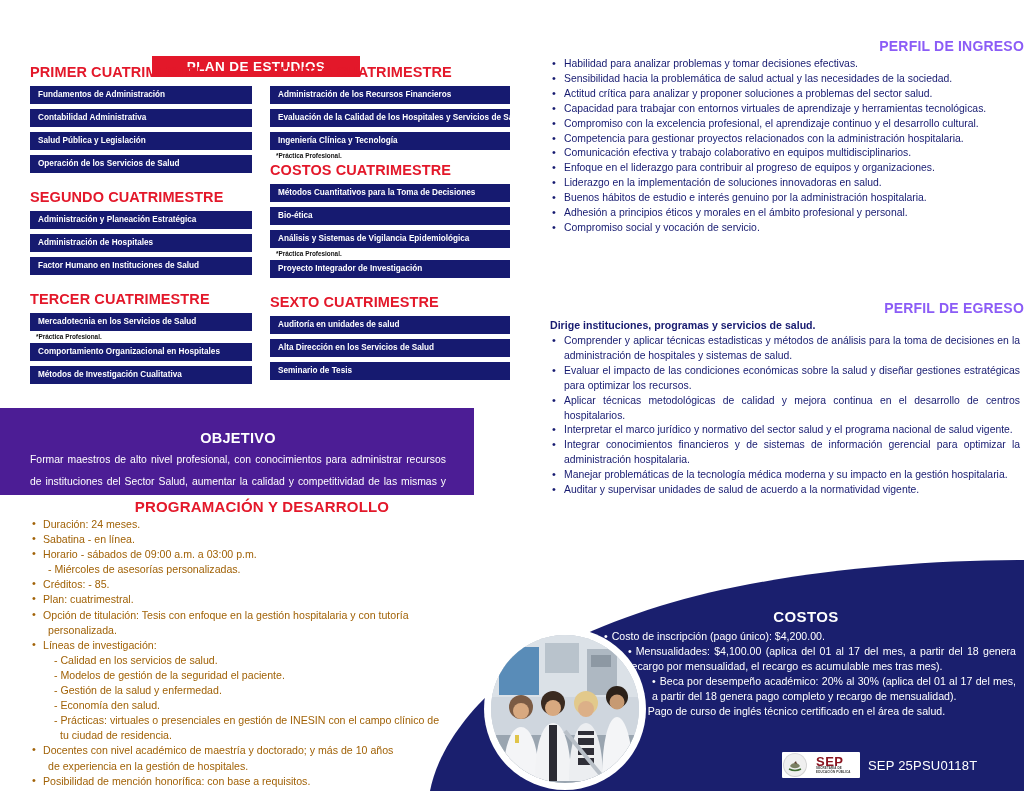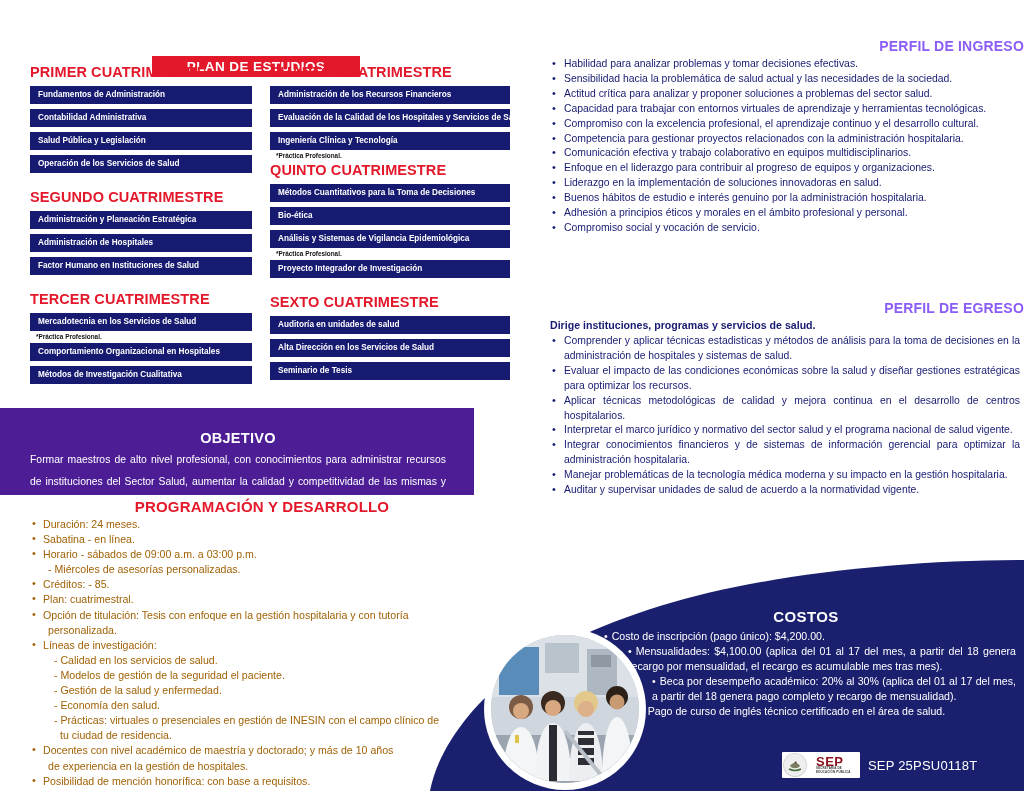--- a/index.html
+++ b/index.html
@@ -331,21 +331,21 @@
     </div>
 
     <div class="col-right">
 
       <h3 class="term-title">CUARTO CUATRIMESTRE</h3>
       <div class="course">Administración de los Recursos Financieros</div>
       <div class="course">Evaluación de la Calidad de los Hospitales y Servicios de Salud</div>
       <div class="course">Ingeniería Clínica y Tecnología</div>
       <div class="note">*Práctica Profesional.</div>
 
-      <h3 class="term-title">QUINTO CUATRIMESTRE</h3>
+      <h3 class="term-title">COSTOS CUATRIMESTRE</h3>
       <div class="course">Métodos Cuantitativos para la Toma de Decisiones</div>
       <div class="course">Bio-ética</div>
       <div class="course">Análisis y Sistemas de Vigilancia Epidemiológica</div>
       <div class="note">*Práctica Profesional.</div>
       <div class="course">Proyecto Integrador de Investigación</div>
 
       <h3 class="term-title spaced">SEXTO CUATRIMESTRE</h3>
       <div class="course">Auditoría en unidades de salud</div>
       <div class="course">Alta Dirección en los Servicios de Salud</div>
       <div class="course">Seminario de Tesis</div>

